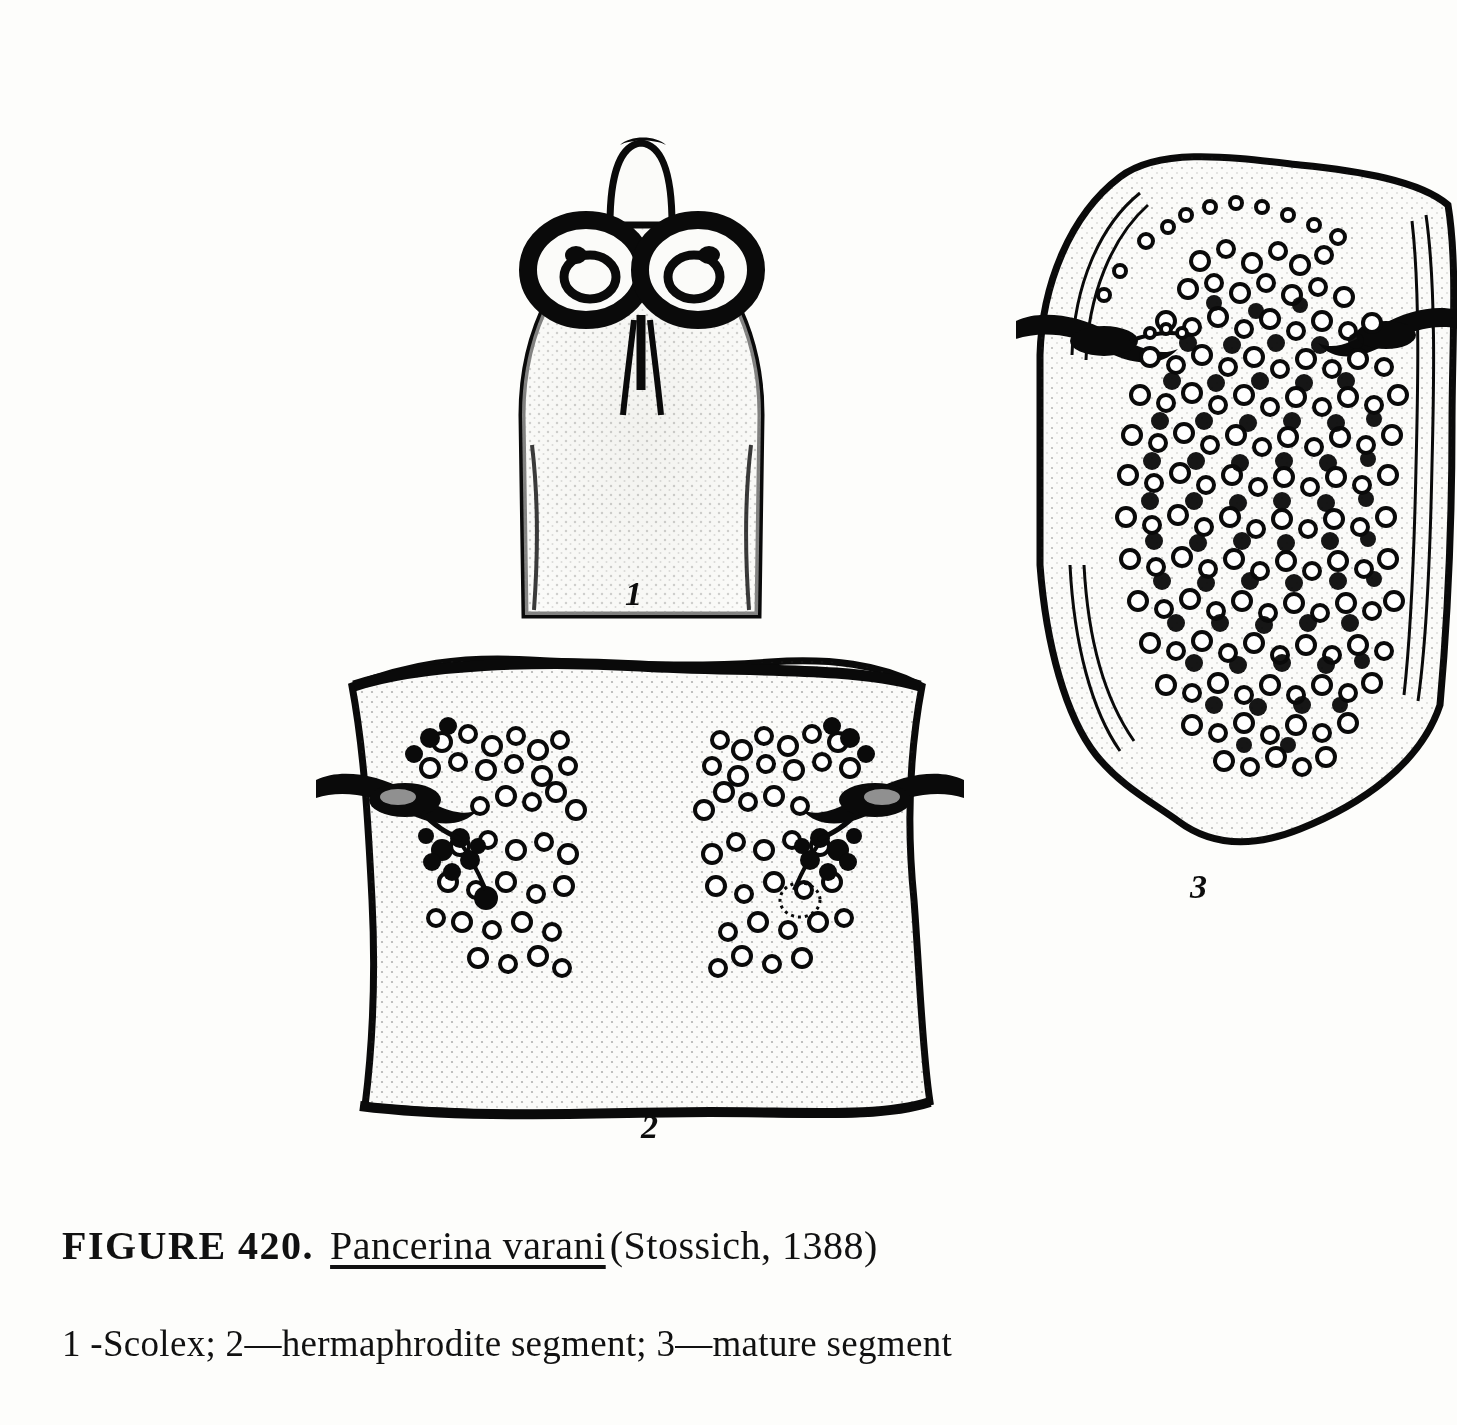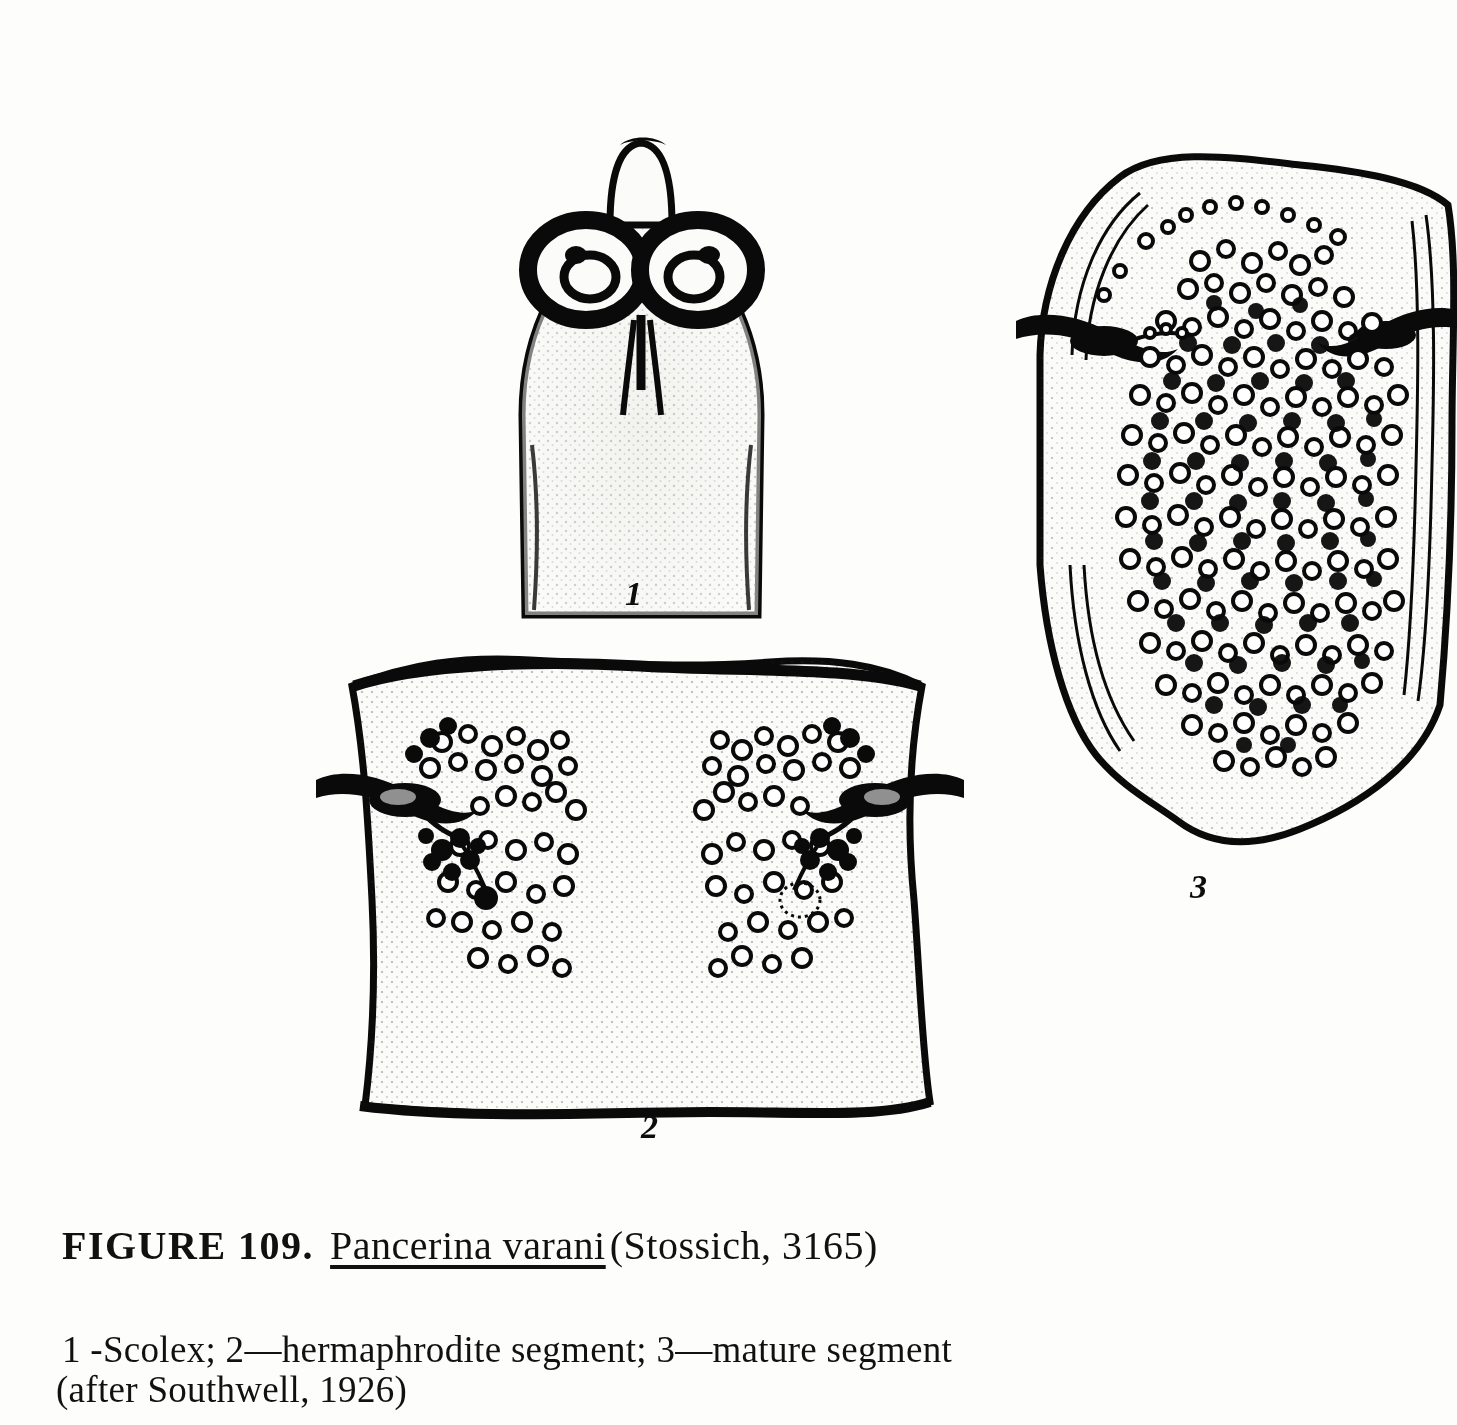--- a/index.html
+++ b/index.html
@@ -59,21 +59,21 @@
     margin-right: 2px;
     margin-top: 20px;
   }
   .caption-line-1 .authority {
     margin-left: 2px;
   }
 
   .caption-line-2 {
     position: absolute;
     left: 62px;
-    top: 138px;
+    top: 132px;
     font-size: 37px;
     letter-spacing: 0.3px;
     white-space: nowrap;
   }
   .caption-line-3 {
     position: absolute;
     left: 56px;
     top: 178px;
     font-size: 37px;
     letter-spacing: 0.3px;
@@ -563,19 +563,18 @@
       <circle cx="182" cy="188" r="5" class="egg" stroke-width="3"></circle>
     </svg>
 
     <div class="fig-number" id="num-1">1</div>
     <div class="fig-number" id="num-2">2</div>
     <div class="fig-number" id="num-3">3</div>
   </div>
 
   <div class="caption-area">
     <div class="caption-line-1">
-      <span class="fig-label">FIGURE 109.</span><span class="species">Pancerina varani</span><span class="authority">(Stossich, 3165)</span>
+      <span class="fig-label">FIGURE 420.</span><span class="species">Pancerina varani</span><span class="authority">(Stossich, 1388)</span>
     </div>
     <div class="caption-line-2">1 -Scolex;  2—hermaphrodite segment;  3—mature segment</div>
-    <div class="caption-line-3">(after  Southwell,  1926)</div>
   </div>
 
 </div>
 
 </body></html>

